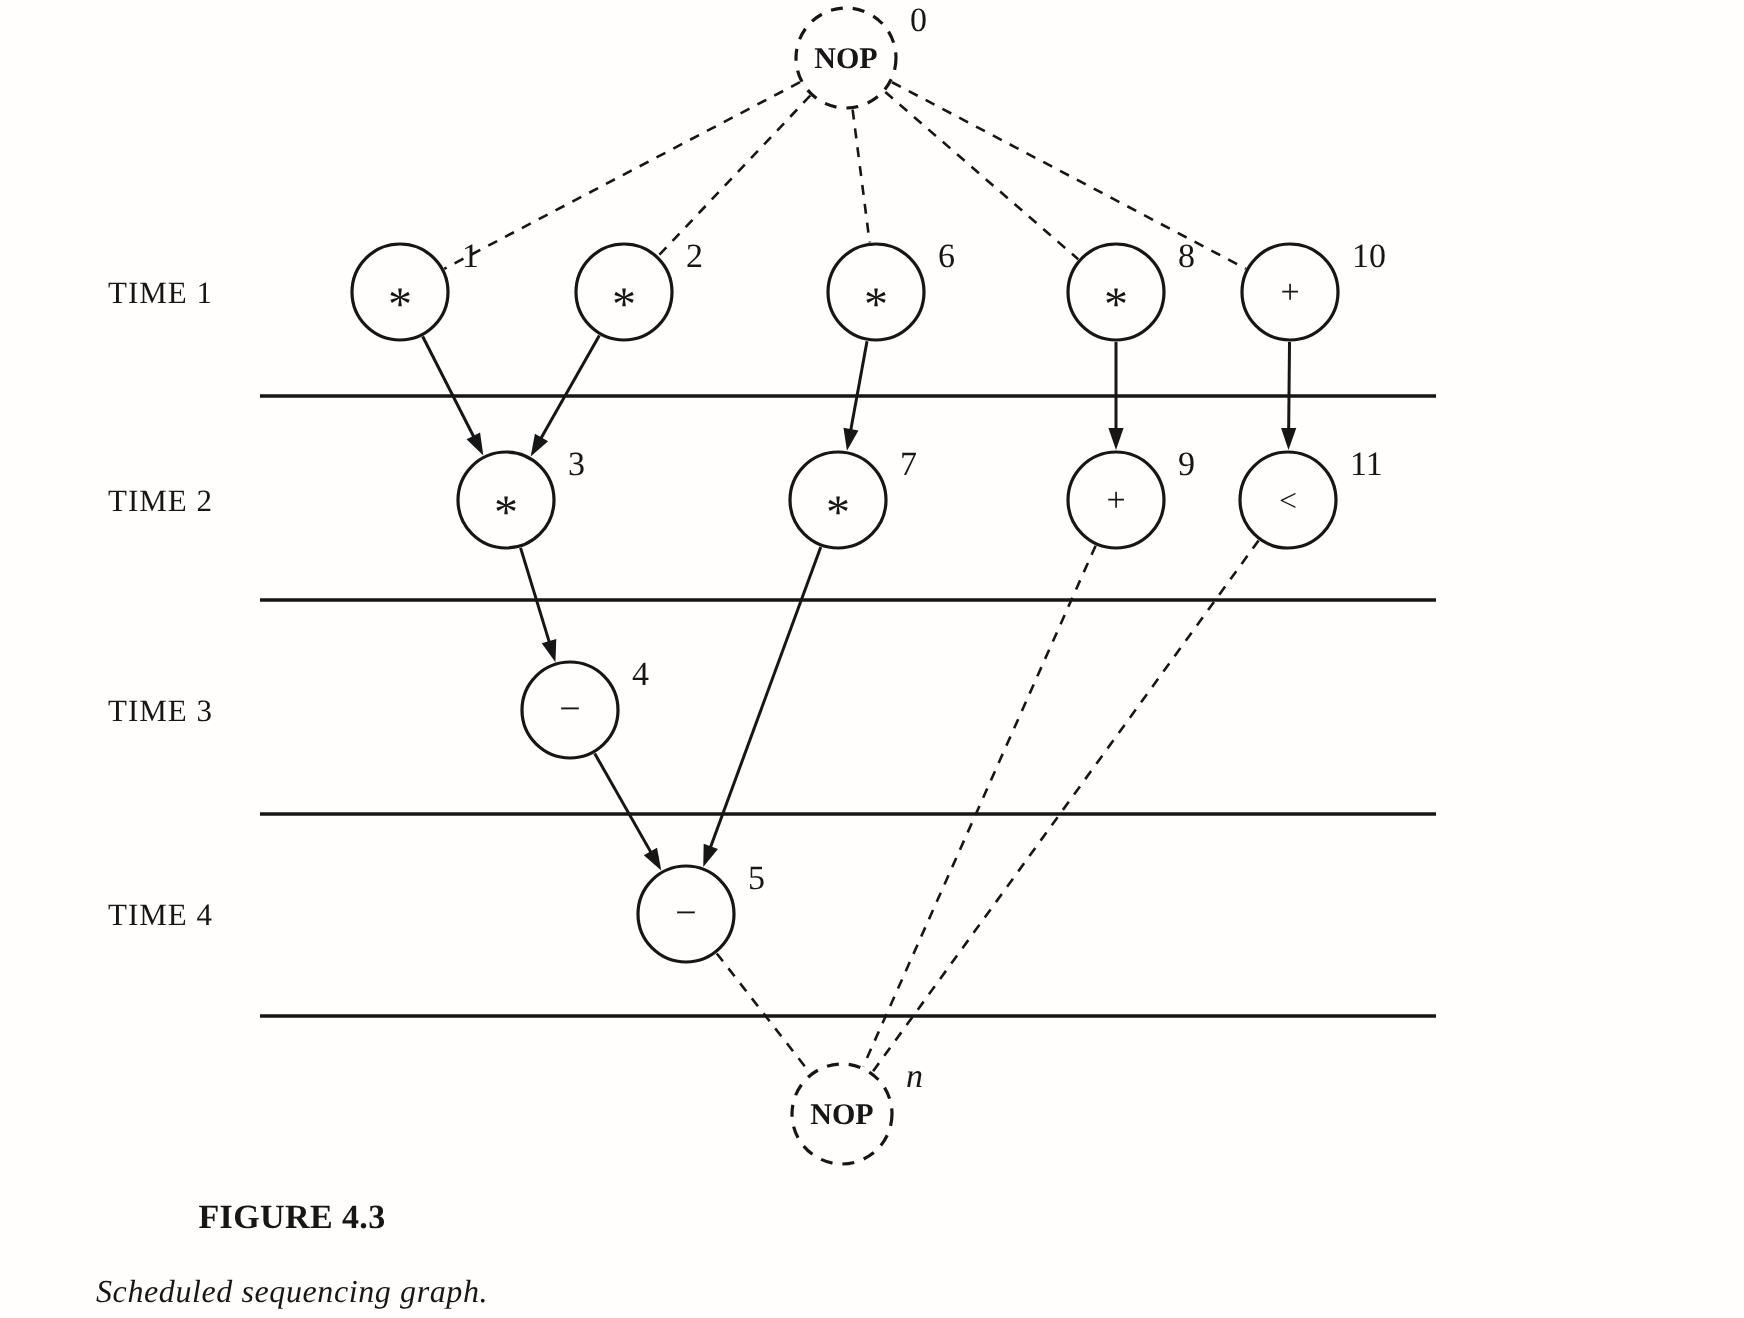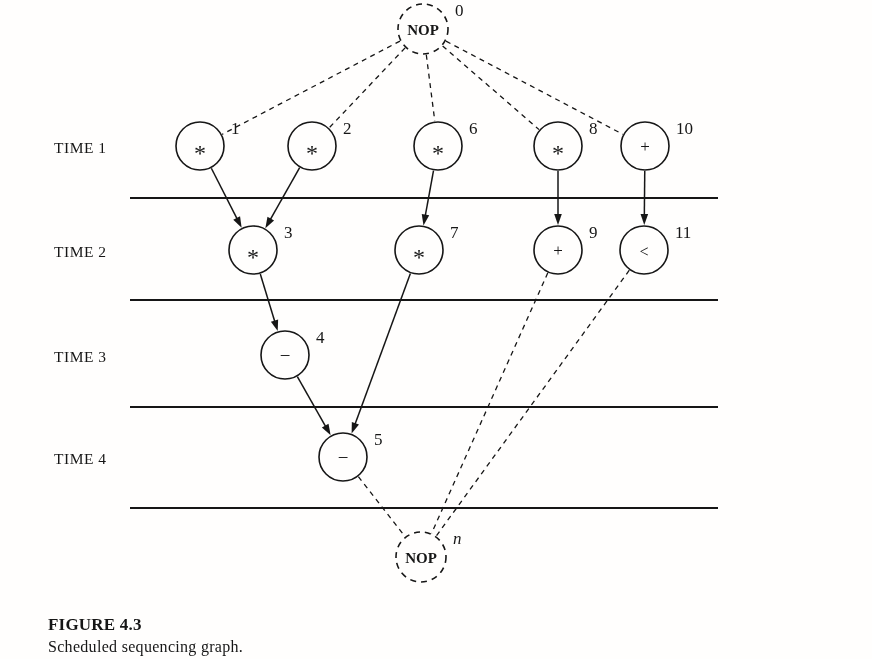--- a/index.html
+++ b/index.html
@@ -9,31 +9,34 @@
     height: 659px;
     background: #fffefd;
     font-family: "Liberation Serif", "DejaVu Serif", serif;
     color: #161616;
     overflow: hidden;
   }
   #graph-svg { position: absolute; left: 0; top: 0; }
   .caption {
     position: absolute;
     left: 48px;
-    top: 614px;
+    top: 598px;
     line-height: 1.32;
+    text-align: center;
   }
   .cap-title {
     font-weight: bold;
     font-size: 17px;
     letter-spacing: 0.2px;
   }
   .cap-text {
+    font-style: italic;
     font-size: 16px;
     letter-spacing: 0.3px;
+    margin-top: 16px;
   }
 </style>
 </head>
 <body>
 
 <div id="page">
   <svg id="graph-svg" width="872" height="659" viewBox="0 0 872 659">
       <line x1="130" y1="198" x2="718" y2="198" stroke="#161616" stroke-width="1.8"></line>
       <line x1="130" y1="300" x2="718" y2="300" stroke="#161616" stroke-width="1.8"></line>
       <line x1="130" y1="407" x2="718" y2="407" stroke="#161616" stroke-width="1.8"></line>

